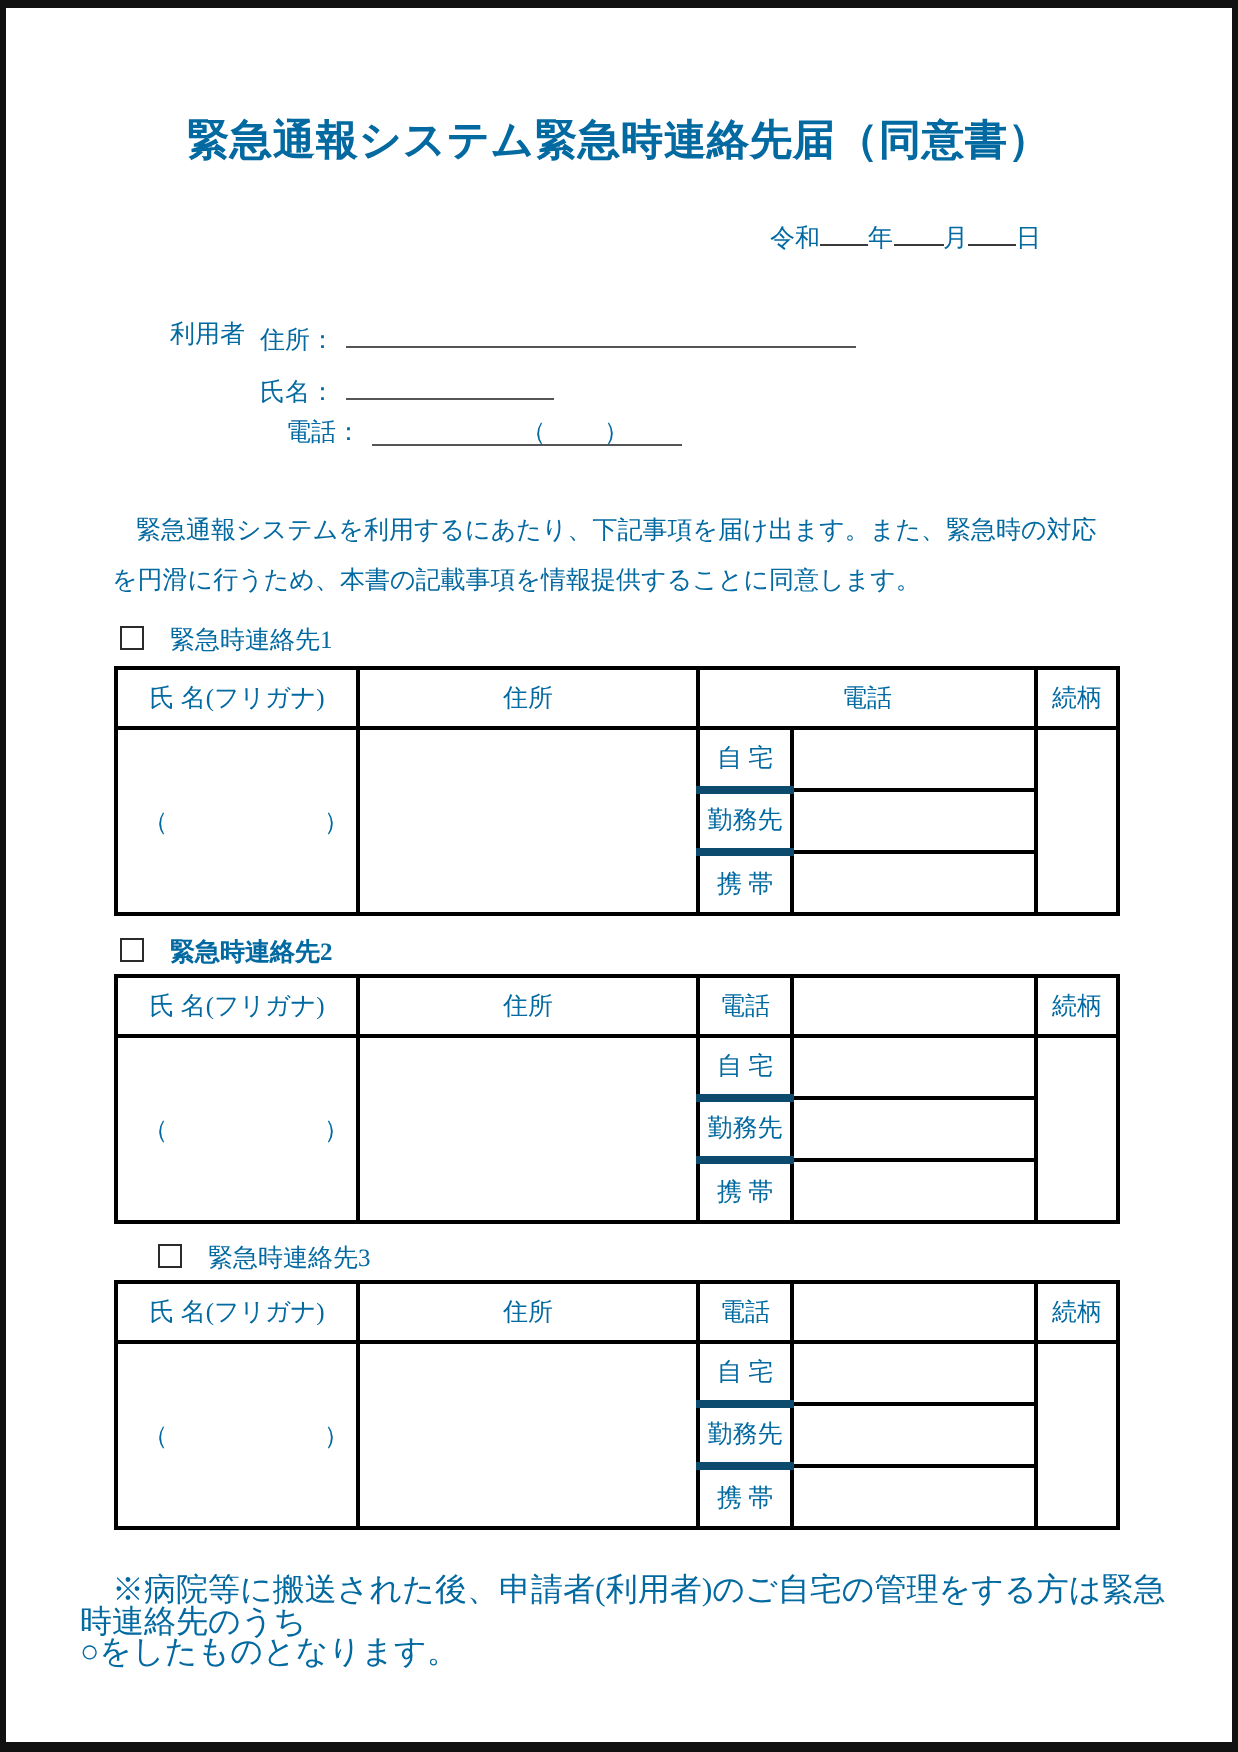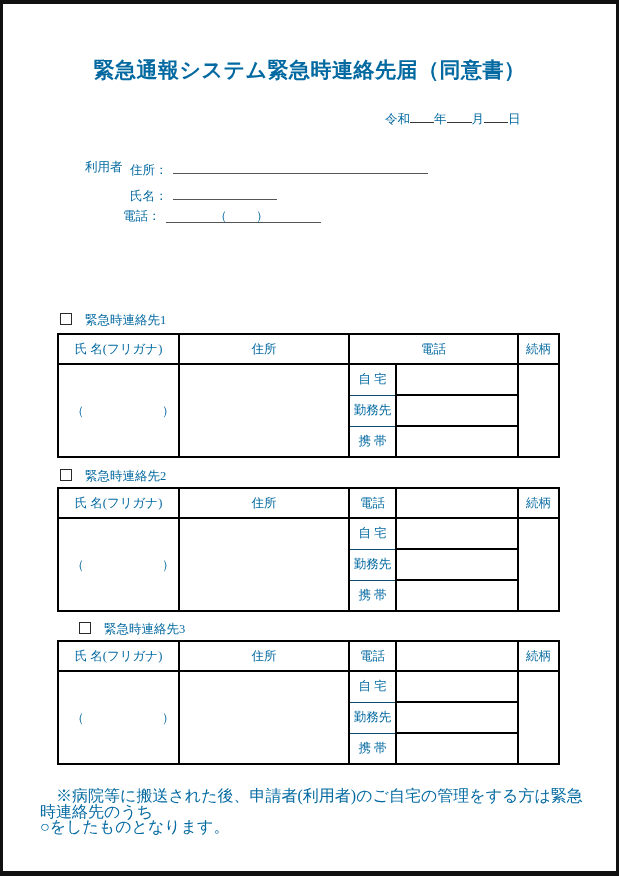--- a/index.html
+++ b/index.html
@@ -25,26 +25,26 @@
     white-space:nowrap;
   }
   .date-line{left:382px;top:105px;font-size:12.5px;white-space:nowrap;}
   .u{display:inline-block;border-bottom:1px solid #3a3a3a;height:13px;vertical-align:baseline;}
   .u-soft{display:inline-block;border-bottom:1px solid #555;height:14px;vertical-align:baseline;margin-left:5px;position:relative;white-space:nowrap;}
   .gap{display:inline-block;height:1px;}
   .user-role{left:82px;top:155px;font-size:12.5px;}
   .user-row{font-size:12.5px;white-space:nowrap;}
   .row-addr{left:127px;top:155px;}
   .row-name{left:127px;top:181px;}
-  .row-phone{left:120px;top:204px;}
+  .row-phone{left:140px;top:204px;text-align:center;}
   .intro{left:53px;top:249px;width:528px;font-size:12.5px;line-height:25px;}
   .intro .l1{text-indent:12px;}
   .contact-heading{font-size:12.5px;white-space:nowrap;}
   .h1{left:57px;top:308px;}
-  .h2{left:57px;top:464px;}
+  .h2{left:57px;top:464px;font-weight:bold;}
   .h3{left:57px;top:617px;padding-left:19px;}
   .cb{
     display:inline-block;width:10px;height:10px;
     border:1px solid #2b2b2b;background:#fff;
     margin-right:13px;position:relative;top:1px;
   }
   .t1{left:54px;top:329px;}
   .t2{left:54px;top:483px;}
   .t3{left:54px;top:636px;}
   table.contact{
@@ -57,21 +57,21 @@
     padding:0;margin:0;font-weight:normal;
     text-align:center;vertical-align:middle;
     overflow:hidden;
   }
   tr.hdr{height:30px;font-family:Liberation Serif, serif;}
   tr.body{height:31px;}
   .th-cell{border-bottom:2px solid #000;}
   .br2{border-right:2px solid #000;}
   .td-name{vertical-align:top;text-align:left;}
   .paren-line{display:block;height:30px;line-height:30px;padding-left:9px;white-space:nowrap;}
-  .td-plabel{border-bottom:1px solid #0c4a6e;}
+  .td-plabel{border-bottom:4px solid #0c4a6e;}
   .td-plabel-last{border-bottom:none;}
   .td-pvalue{border-bottom:2px solid #000;}
   .td-pvalue-last{border-bottom:none;}
   .note{left:37px;top:784px;width:545px;font-size:16px;line-height:15.5px;}
   .note .l1{text-indent:16px;}
 </style>
 </head>
 <body>
 
 <div class="frame">
@@ -81,20 +81,24 @@
   <div class="abs date-line"><span>令和</span><span class="u" style="width:24px"></span><span>年</span><span class="u" style="width:25px"></span><span>月</span><span class="u" style="width:24px"></span><span>日</span></div>
 
   <div class="abs user-role">利用者</div>
 
   <div class="abs user-row row-addr"><span>住所：</span><span class="u-soft" style="width:255px"></span></div>
 
   <div class="abs user-row row-name"><span>氏名：</span><span class="u-soft" style="width:104px"></span></div>
 
   <div class="abs user-row row-phone"><span>電話：</span><span class="u-soft" style="width:155px"><span class="gap" style="width:49px"></span><span>（</span><span class="gap" style="width:29px"></span><span>）</span></span></div>
 
+  <div class="abs intro">
+    <div class="l1">緊急通報システムを利用するにあたり、下記事項を届け出ます。また、緊急時の対応</div>
+    <div class="l2">を円滑に行うため、本書の記載事項を情報提供することに同意します。</div>
+  </div>
 
   <div class="abs contact-heading h1"><span class="cb"></span><span>緊急時連絡先1</span></div>
 
   <table class="contact abs t1">
     <colgroup>
         <col style="width:121px">
         <col style="width:170px">
         <col style="width:47px">
         <col style="width:122px">
         <col style="width:41px">

